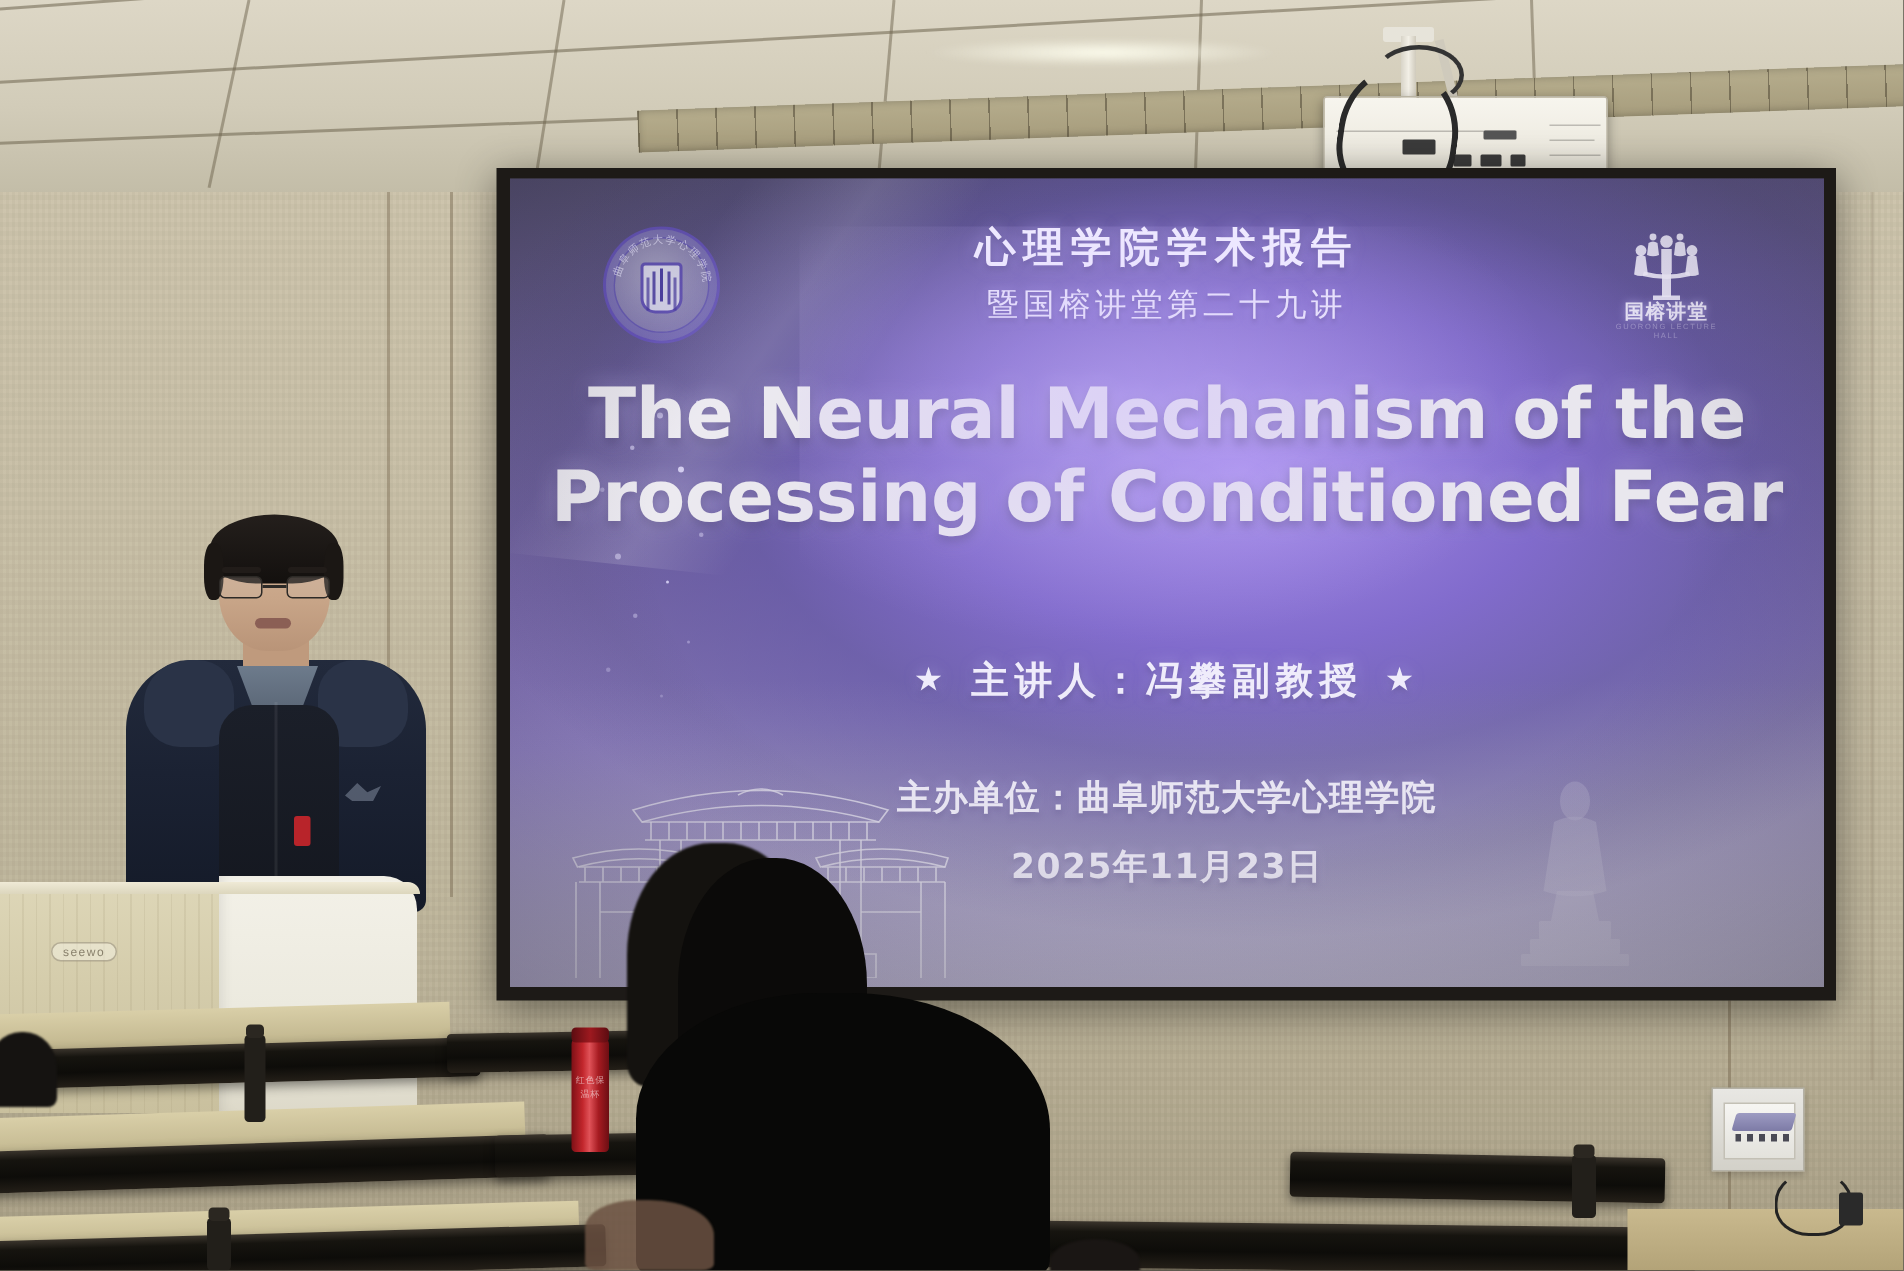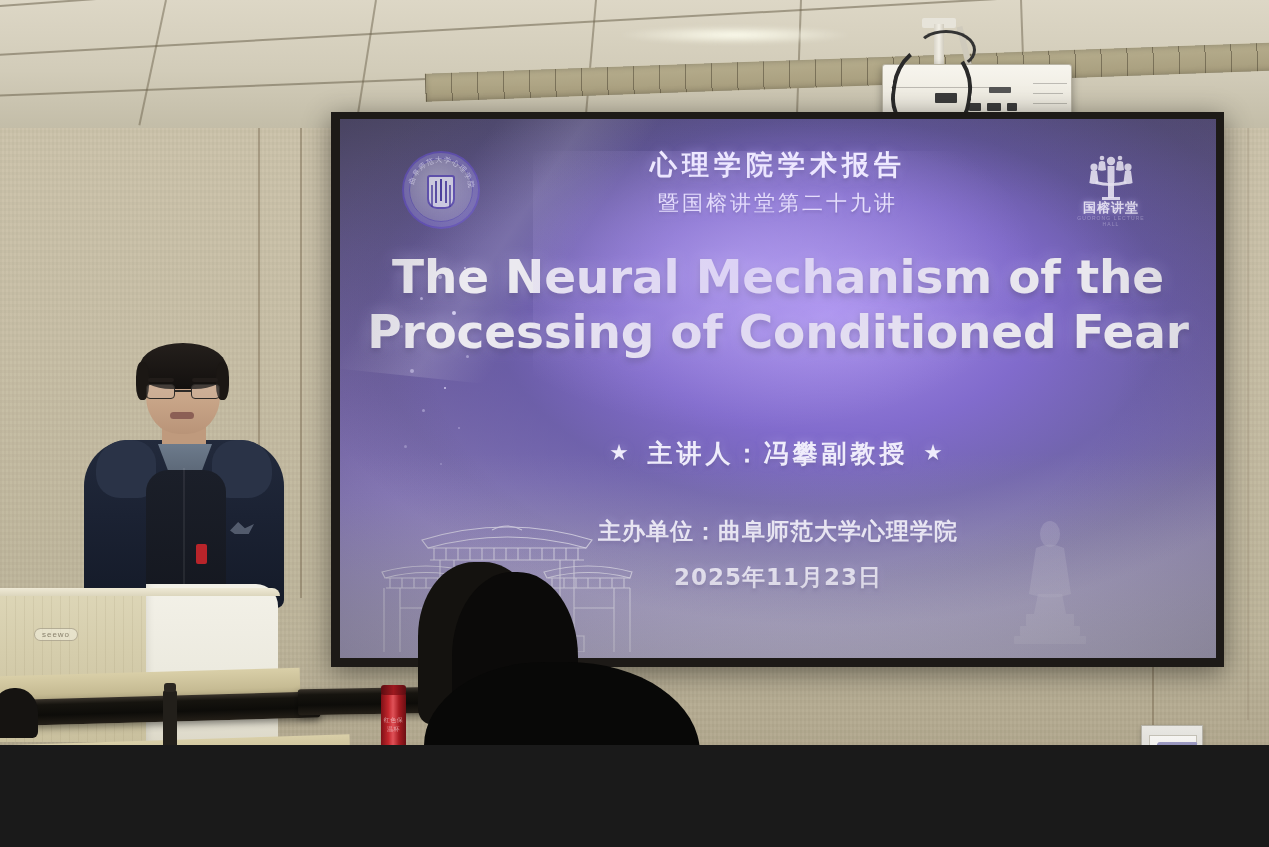--- a/index.html
+++ b/index.html
@@ -4,21 +4,21 @@
 <title>Lecture Hall Presentation</title>
 <style>
   * { box-sizing: border-box; margin:0; padding:0; }
   html,body { background:#1a1a1a; }
   body {
     font-family: "Liberation Sans", sans-serif;
     display:flex; justify-content:center; align-items:flex-start;
   }
   #scene {
     position:relative;
-    width:1269px; height:745px;
+    width:1269px; height:847px;
     overflow:hidden;
     background:#b9ad93;
   }
 
   
   .wall {
     position:absolute; left:0; top:0; width:1269px; height:847px;
     background:
       linear-gradient(180deg,#cfc6ae 0%, #c8bfa6 40%, #bdb49a 75%, #a89e84 100%);
   }

